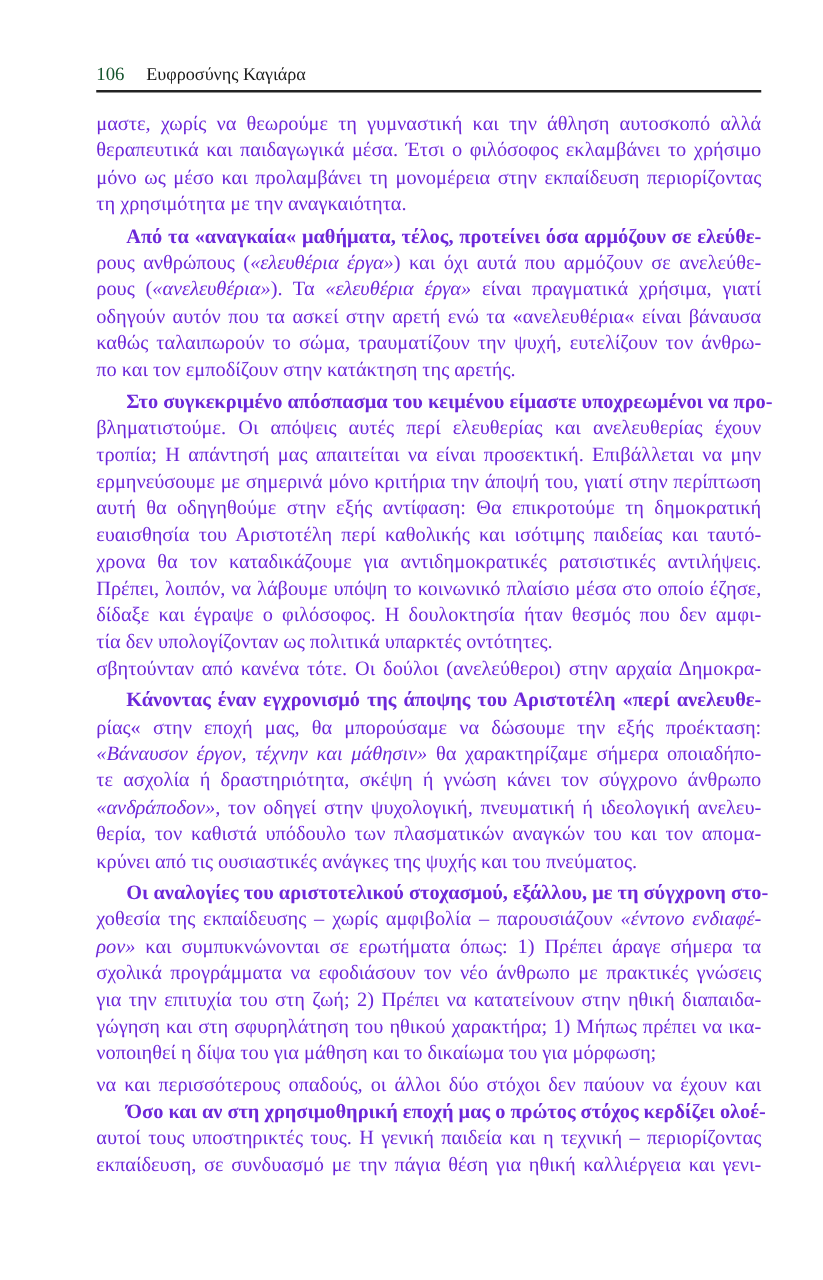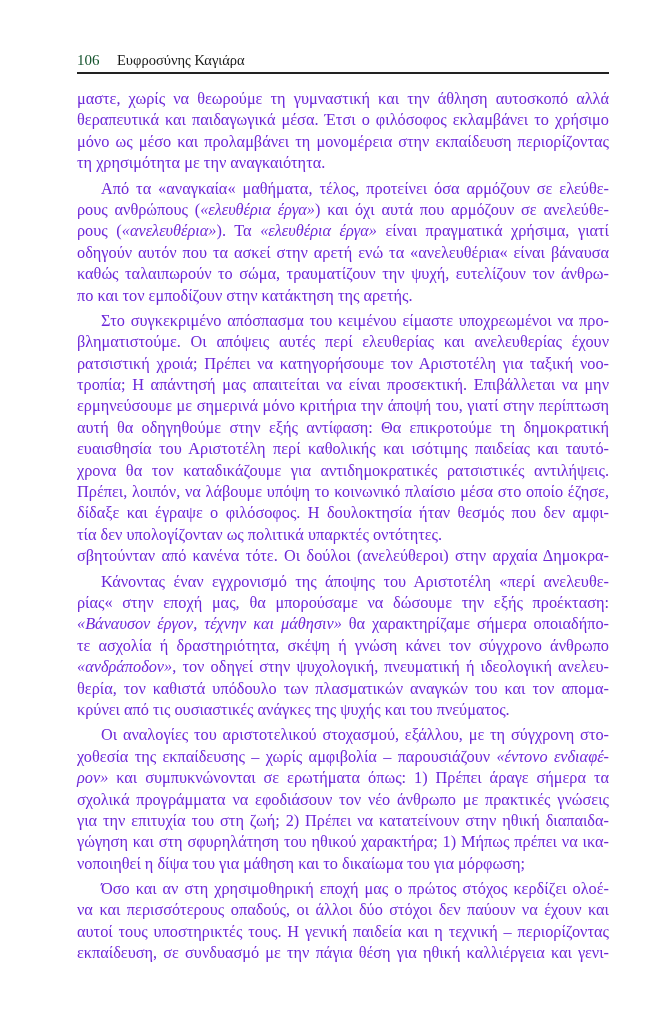--- a/index.html
+++ b/index.html
@@ -4,21 +4,21 @@
   <style>
     html, body { margin:0; padding:0; background:#ffffff; }
     body { width:658px; height:1024px; position:relative; overflow:hidden; }
     .page { position:absolute; left:77px; top:52px; width:532px; }
     .header { position:relative; height:20px; border-bottom:2px solid #222; }
     .page-num { position:absolute; left:0; top:0; font-family:"Liberation Serif", serif; font-size:15px; color:#14532d; }
     .running-head { position:absolute; left:0; right:0; top:0; font-family:"Liberation Serif", serif; font-size:14.5px; color:#1a1a1a; padding-left:40px; }
     .body-text { margin-top:14px; font-family:"Liberation Serif", serif; font-size:16.3px; line-height:21.4px; color:#6d28d9; }
     .line { display:block; white-space:nowrap; text-align:justify; text-align-last:justify; height:21.4px; overflow:visible; }
     .line.last { text-align-last:left; }
-    .line.indent { padding-left:24px; }
+    .line.indent { padding-left:24px;font-weight:bold; }
     .para { margin:0; }
     .para + .para { margin-top:4px; }
     i { font-style:italic; }
   </style>
 </head>
 <body>
 
 <div class="page">
   <div class="header">
     <span class="page-num">106</span>
@@ -35,21 +35,20 @@
         <span class="line indent">Από τα «αναγκαία« μαθήματα, τέλος, προτείνει όσα αρμόζουν σε ελεύθε-</span>
         <span class="line">ρους ανθρώπους (<i>«ελευθέρια  έργα»</i>) και όχι αυτά που αρμόζουν σε ανελεύθε-</span>
         <span class="line">ρους (<i>«ανελευθέρια»</i>). Τα  <i>«ελευθέρια έργα»</i> είναι πραγματικά χρήσιμα, γιατί</span>
         <span class="line">οδηγούν αυτόν που τα ασκεί στην αρετή ενώ τα «ανελευθέρια« είναι βάναυσα</span>
         <span class="line">καθώς ταλαιπωρούν το σώμα, τραυματίζουν την ψυχή, ευτελίζουν τον άνθρω-</span>
         <span class="line last">πο και τον εμποδίζουν στην κατάκτηση της αρετής.</span>
       </div>
       <div class="para">
         <span class="line indent">Στο συγκεκριμένο απόσπασμα του κειμένου είμαστε υποχρεωμένοι να προ-</span>
         <span class="line">βληματιστούμε. Οι απόψεις αυτές περί ελευθερίας και ανελευθερίας  έχουν</span>
-        <span class="line">ρατσιστική χροιά; Πρέπει να κατηγορήσουμε τον Αριστοτέλη για ταξική νοο-</span>
         <span class="line">τροπία; Η απάντησή μας απαιτείται να είναι προσεκτική. Επιβάλλεται να μην</span>
         <span class="line">ερμηνεύσουμε με σημερινά μόνο κριτήρια την άποψή του, γιατί στην περίπτωση</span>
         <span class="line">αυτή θα οδηγηθούμε στην εξής αντίφαση: Θα επικροτούμε τη δημοκρατική</span>
         <span class="line">ευαισθησία του Αριστοτέλη περί καθολικής και ισότιμης παιδείας και ταυτό-</span>
         <span class="line">χρονα θα τον καταδικάζουμε για αντιδημοκρατικές ρατσιστικές αντιλήψεις.</span>
         <span class="line">Πρέπει, λοιπόν, να λάβουμε υπόψη το κοινωνικό πλαίσιο μέσα στο οποίο έζησε,</span>
         <span class="line">δίδαξε και έγραψε ο φιλόσοφος. Η δουλοκτησία  ήταν θεσμός που δεν αμφι-</span>
         <span class="line last">τία δεν υπολογίζονταν ως πολιτικά υπαρκτές οντότητες.</span>
         <span class="line">σβητούνταν από κανένα τότε. Οι δούλοι (ανελεύθεροι) στην αρχαία Δημοκρα-</span>
       </div>
@@ -65,19 +64,19 @@
       <div class="para">
         <span class="line indent">Οι αναλογίες του αριστοτελικού στοχασμού, εξάλλου, με τη σύγχρονη στο-</span>
         <span class="line">χοθεσία της εκπαίδευσης – χωρίς αμφιβολία – παρουσιάζουν <i>«έντονο ενδιαφέ-</i></span>
         <span class="line"><i>ρον»</i> και συμπυκνώνονται σε ερωτήματα όπως: 1) Πρέπει άραγε σήμερα τα</span>
         <span class="line">σχολικά προγράμματα να εφοδιάσουν τον νέο άνθρωπο με πρακτικές γνώσεις</span>
         <span class="line">για την επιτυχία του στη ζωή; 2) Πρέπει να κατατείνουν στην ηθική διαπαιδα-</span>
         <span class="line">γώγηση και στη σφυρηλάτηση του ηθικού χαρακτήρα; 1) Μήπως πρέπει να ικα-</span>
         <span class="line last">νοποιηθεί η δίψα του για μάθηση και το δικαίωμα του για μόρφωση;</span>
       </div>
       <div class="para">
+        <span class="line">να και περισσότερους οπαδούς, οι άλλοι δύο στόχοι δεν παύουν να έχουν και</span>
         <span class="line indent">Όσο και αν στη χρησιμοθηρική εποχή μας ο πρώτος στόχος κερδίζει ολοέ-</span>
-        <span class="line">να και περισσότερους οπαδούς, οι άλλοι δύο στόχοι δεν παύουν να έχουν και</span>
         <span class="line">αυτοί τους υποστηρικτές τους. Η γενική παιδεία και η τεχνική – περιορίζοντας</span>
         <span class="line">εκπαίδευση, σε συνδυασμό με την πάγια θέση για ηθική καλλιέργεια και γενι-</span>
       </div>
     </div>
 </div>
 
 </body></html>

